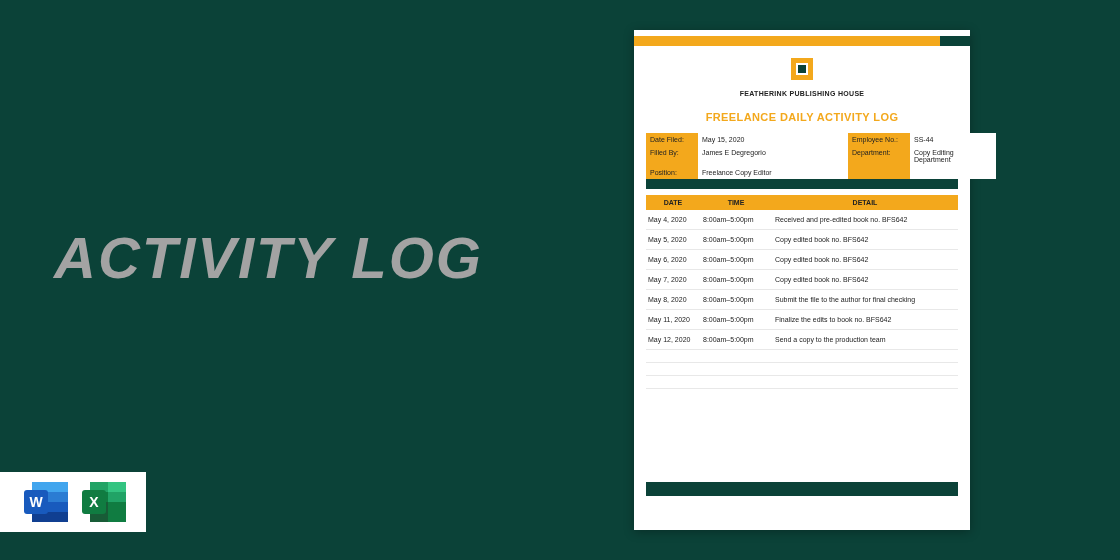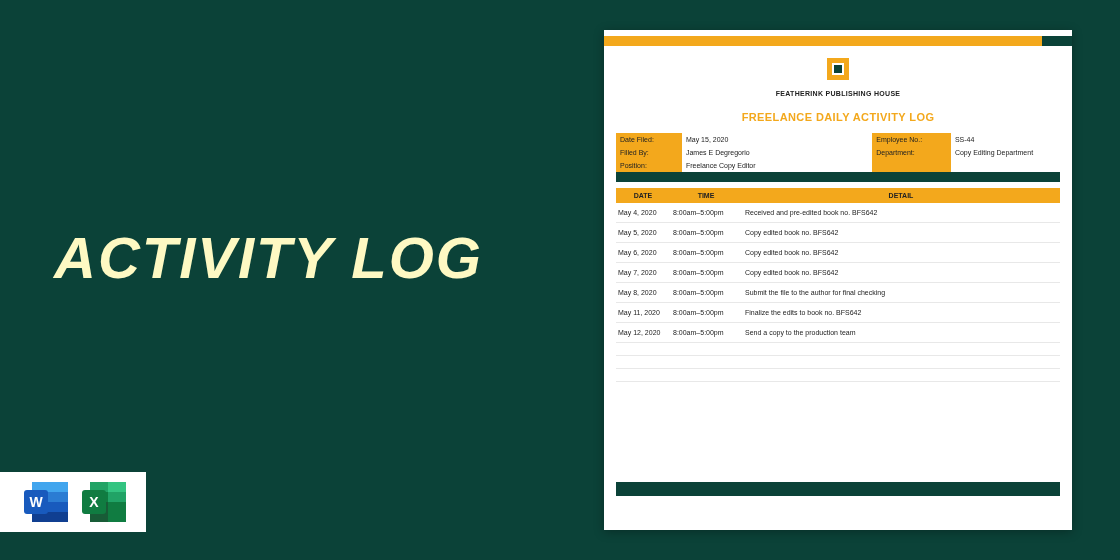--- a/index.html
+++ b/index.html
@@ -8,44 +8,44 @@
     height: 560px;
     background: #0b4238;
     position: relative;
     font-family: Arial, Helvetica, sans-serif;
     overflow: hidden;
   }
   .title-block {
     position: absolute;
     left: 54px;
     top: 228px;
-    color: #fef9c3;
+    color: #a3a3a3;
     font-weight: 900;
     font-size: 58px;
     line-height: 1.02;
     letter-spacing: 2px;
     font-style: italic;
     font-family: "Arial Black", Arial, sans-serif;
     text-transform: uppercase;
   }
   .icon-row {
     position: absolute;
     left: 0;
     bottom: 28px;
     background: #ffffff;
     display: flex;
     align-items: center;
     gap: 14px;
     padding: 10px 20px 10px 24px;
   }
   .doc-page {
     position: absolute;
-    left: 604px;
+    left: 634px;
     top: 30px;
-    width: 468px;
+    width: 336px;
     height: 500px;
     background: #ffffff;
     box-shadow: 0 2px 10px rgba(0,0,0,0.3);
   }
   .top-bar {
     position: absolute;
     left: 0; top: 6px;
     width: 100%;
     height: 10px;
     background: #f3a81c;

